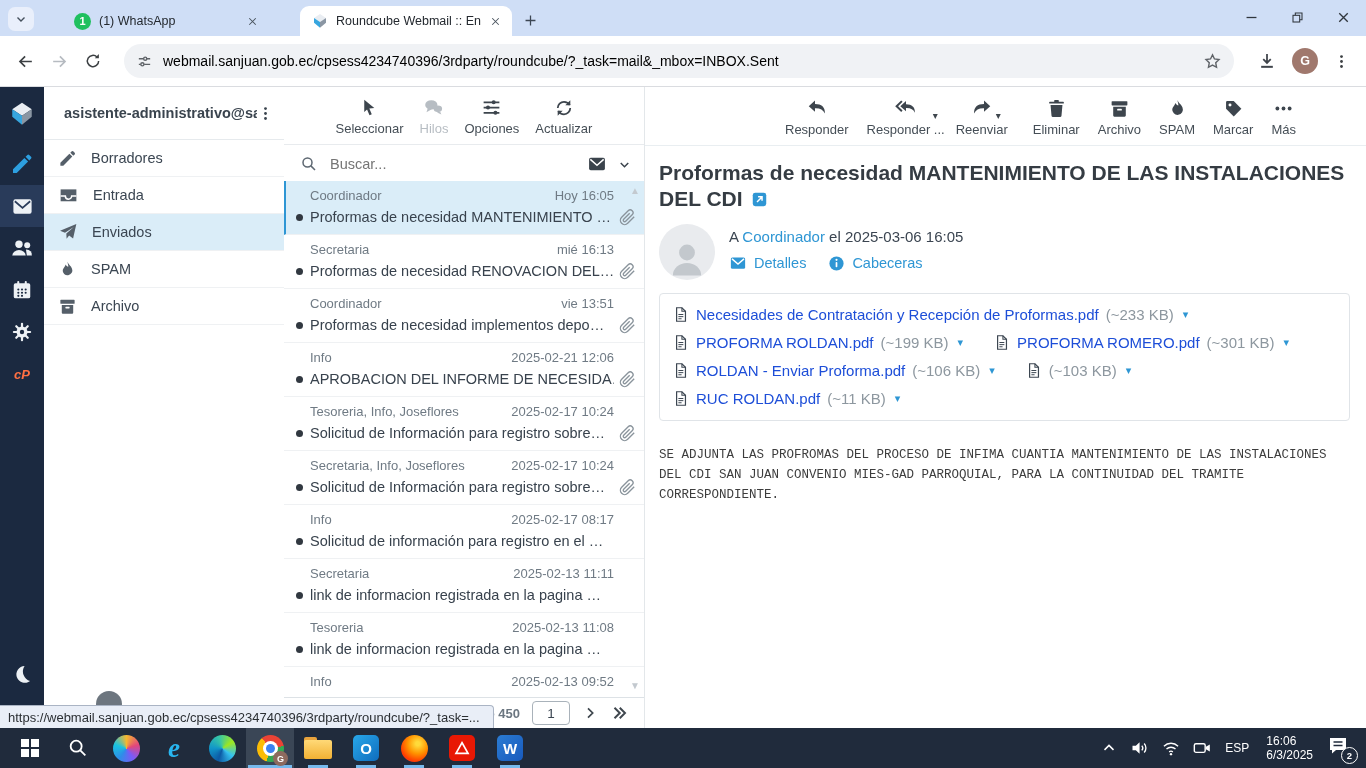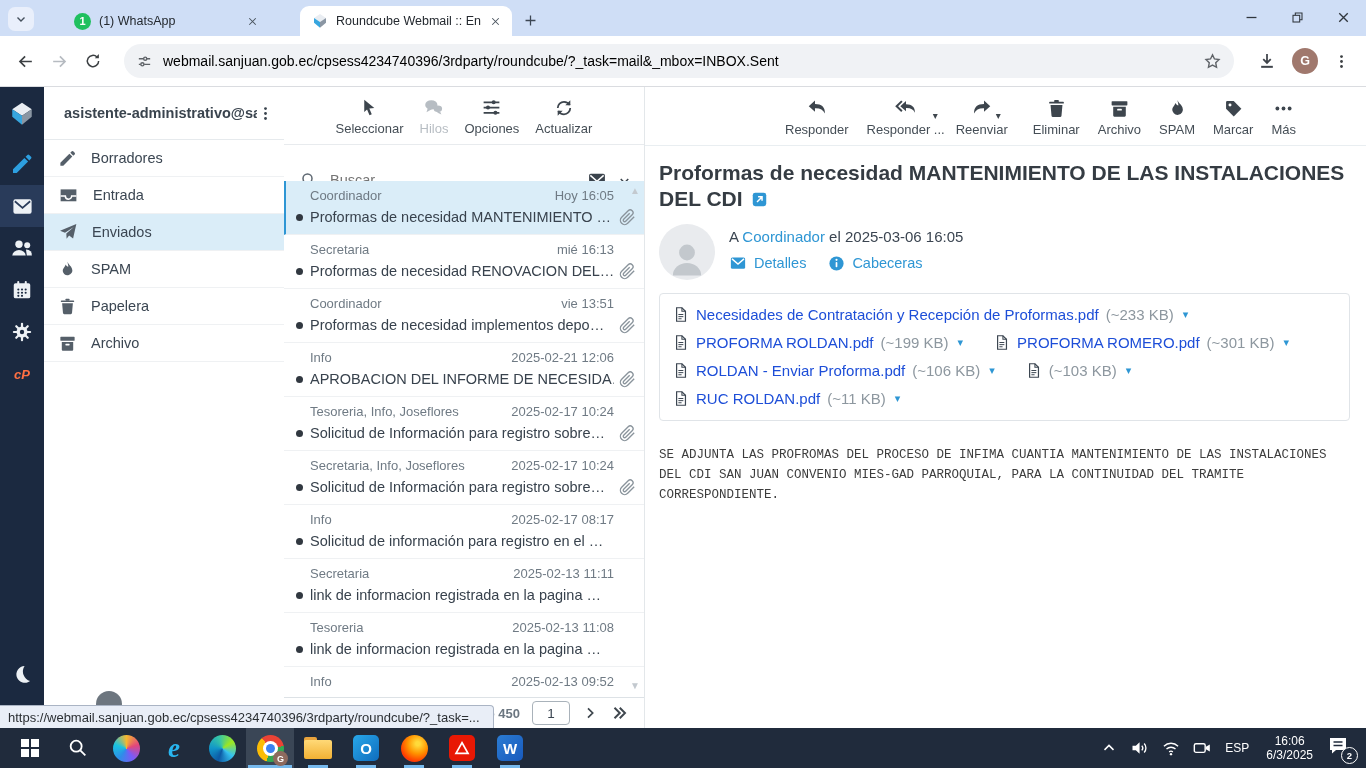--- a/index.html
+++ b/index.html
@@ -60,21 +60,21 @@
   .folder.selected{background:#daedf8;}
   .quota{position:absolute;left:52px;top:604px;width:26px;height:26px;border-radius:50%;background:#6d767f;}
 
   
   .list{position:absolute;left:284px;top:0;width:360px;height:641px;background:#fff;border-right:1px solid #e3e7ea;}
   .list-toolbar{height:55px;display:flex;align-items:center;justify-content:center;gap:16px;padding-top:2px;}
   .tbtn{display:flex;flex-direction:column;align-items:center;gap:3px;color:#3d454d;font-size:13px;}
   .tbtn .lbl{color:#454e56;}
   .tbtn.disabled{color:#b7bdc3;}
   .tbtn.disabled .lbl{color:#b7bdc3;}
-  .searchrow{height:38px;display:flex;align-items:center;gap:10px;padding:16px 12px 0 16px;
+  .searchrow{height:38px;display:flex;align-items:center;gap:10px;padding:0 12px 0 16px;
     border-top:1px solid #e8ebee;border-bottom:1px solid #e8ebee;}
   .search-ph{flex:1;font-size:14.5px;color:#99a3ab;border:0;outline:0;background:transparent;
     font-family:"Liberation Sans",sans-serif;}
   .rows{position:absolute;left:0;top:94px;width:360px;height:516px;overflow:hidden;}
   .msg{position:relative;height:54px;border-bottom:1px solid #eff1f3;padding:6px 30px 0 26px;box-sizing:border-box;}
   .msg.selected{background:#daedf8;border-left:2px solid var(--accent);padding-left:24px;}
   .msg .l1{display:flex;justify-content:space-between;font-size:13px;color:#6f7a84;line-height:18px;}
   .msg .subj{display:flex;align-items:center;gap:7px;margin-top:4px;}
   .dot{width:7px;height:7px;border-radius:50%;background:#313840;flex:none;margin-left:-14px;}
   .subj-t{font-size:14.5px;color:#38424d;white-space:nowrap;overflow:hidden;flex:1;}
@@ -147,21 +147,21 @@
     background:linear-gradient(#ffd977,#f2b134);border-radius:2px;}
   .sq26{width:26px;height:26px;border-radius:5px;color:#fff;font-weight:700;font-size:15px;
     display:flex;align-items:center;justify-content:center;}
   .outlook{background:linear-gradient(135deg,#28a8ea,#0f6cbd);}
   .firefox{background:radial-gradient(circle at 62% 32%,#ffda3a 8%,#ff9500 40%,#ff3b00 72%,#d6356f 100%);}
   .acrobat{background:#e81804;}
   .word{background:linear-gradient(135deg,#2b7cd3,#185abd);}
   .tray{margin-left:auto;display:flex;align-items:center;gap:7px;padding-right:10px;color:#fff;}
   .trayic{width:24px;height:26px;display:flex;align-items:center;justify-content:center;color:#fff;}
   .lang{font-size:12px;margin:0 4px;}
-  .clock{text-align:center;font-size:12px;line-height:14px;margin:0 6px;}
+  .clock{text-align:left;font-size:12px;line-height:14px;margin:0 6px;}
   .notif{position:relative;width:30px;height:28px;}
   .nbadge{position:absolute;right:-2px;bottom:-2px;width:15px;height:15px;border-radius:50%;
     background:#202b3c;border:1.5px solid #fff;color:#fff;font-size:9.5px;font-weight:700;
     display:flex;align-items:center;justify-content:center;}
 </style>
 </head>
 <body>
 
 <svg width="0" height="0" style="position:absolute">
   <symbol id="i-search" viewBox="0 0 24 24">
@@ -567,28 +567,20 @@
           <span class="ico">
             <svg width="19" height="19">
               <use href="#i-flame"></use>
             </svg>
           </span>
           <span>SPAM</span>
         </div>
       <div class="folder">
           <span class="ico">
             <svg width="19" height="19">
-              <use href="#i-trash"></use>
-            </svg>
-          </span>
-          <span>Papelera</span>
-        </div>
-      <div class="folder">
-          <span class="ico">
-            <svg width="19" height="19">
               <use href="#i-archive"></use>
             </svg>
           </span>
           <span>Archivo</span>
         </div>
       <div class="quota"></div>
     </div>
 
     <div class="list">
       <div class="list-toolbar">

